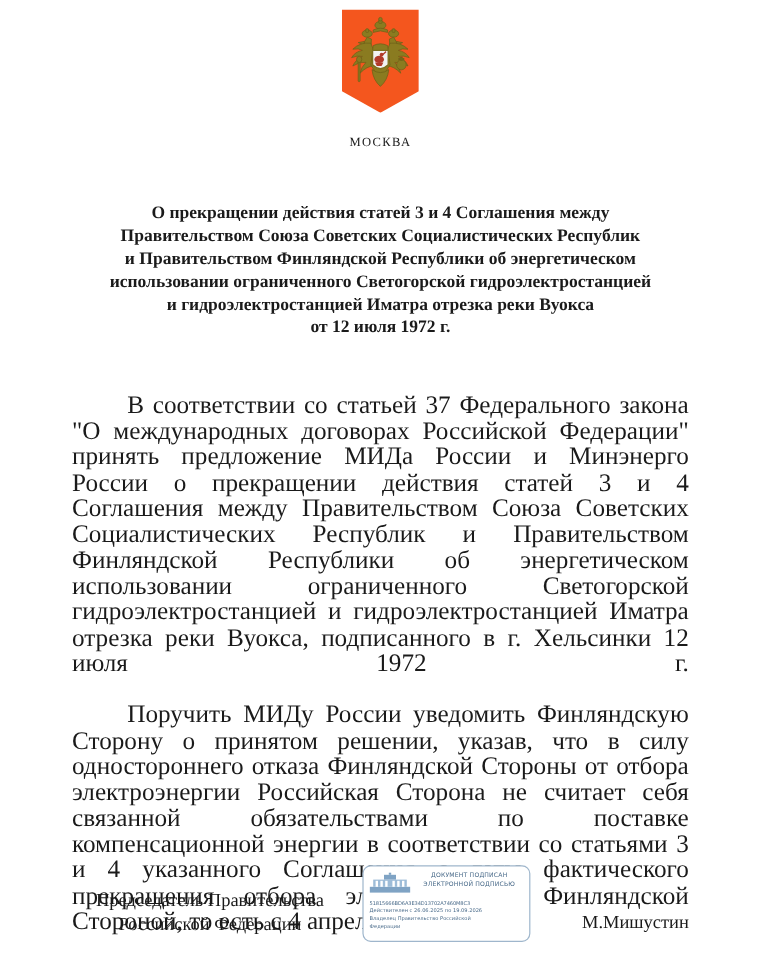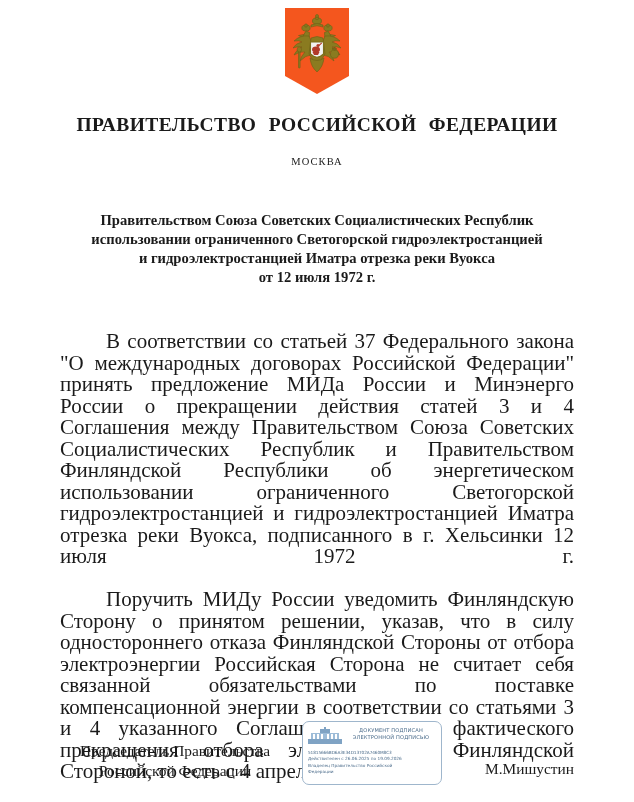--- a/index.html
+++ b/index.html
@@ -201,25 +201,26 @@
         <g fill="#b23a2a">
           <ellipse cx="31" cy="41.5" rx="4" ry="3"></ellipse>
           <path d="M27.5 44 L29 47 L33 47 L34.5 44 Z"></path>
           <circle cx="33" cy="37.5" r="1.6"></circle>
           <path d="M33.6 37 L36.5 34.5 L37 35.5 L34.2 38 Z"></path>
         </g>
       </svg>
     </div>
   </div>
 
-  <div class="gov-title">ПРАВИТЕЛЬСТВО  РОССИЙСКОЙ  ФЕДЕРАЦИИ</div>
   <div class="doc-city">МОСКВА</div>
 
   <div class="subject">
+    <div>О прекращении действия статей 3 и 4 Соглашения между</div>
     <div>Правительством Союза Советских Социалистических Республик</div>
+    <div>и Правительством Финляндской Республики об энергетическом</div>
     <div>использовании ограниченного Светогорской гидроэлектростанцией</div>
     <div>и гидроэлектростанцией Иматра отрезка реки Вуокса</div>
     <div>от 12 июля 1972 г.</div>
   </div>
 
   <div class="body-text">
     <p>В соответствии со статьей 37 Федерального закона "О международных договорах Российской Федерации" принять предложение МИДа России и Минэнерго России о прекращении действия статей 3 и 4 Соглашения между Правительством Союза Советских Социалистических Республик и Правительством Финляндской Республики об энергетическом использовании ограниченного Светогорской гидроэлектростанцией и гидроэлектростанцией Иматра отрезка реки Вуокса, подписанного в г. Хельсинки 12 июля 1972 г.</p>
     <p class="last">Поручить МИДу России уведомить Финляндскую Сторону о принятом решении, указав, что в силу одностороннего отказа Финляндской Стороны от отбора электроэнергии Российская Сторона не считает себя связанной обязательствами по поставке компенсационной энергии в соответствии со статьями 3 и 4 указанного Соглашения с даты фактического прекращения отбора электроэнергии Финляндской Стороной, то есть с 4 апреля 2022 г.</p>
   </div>
 

